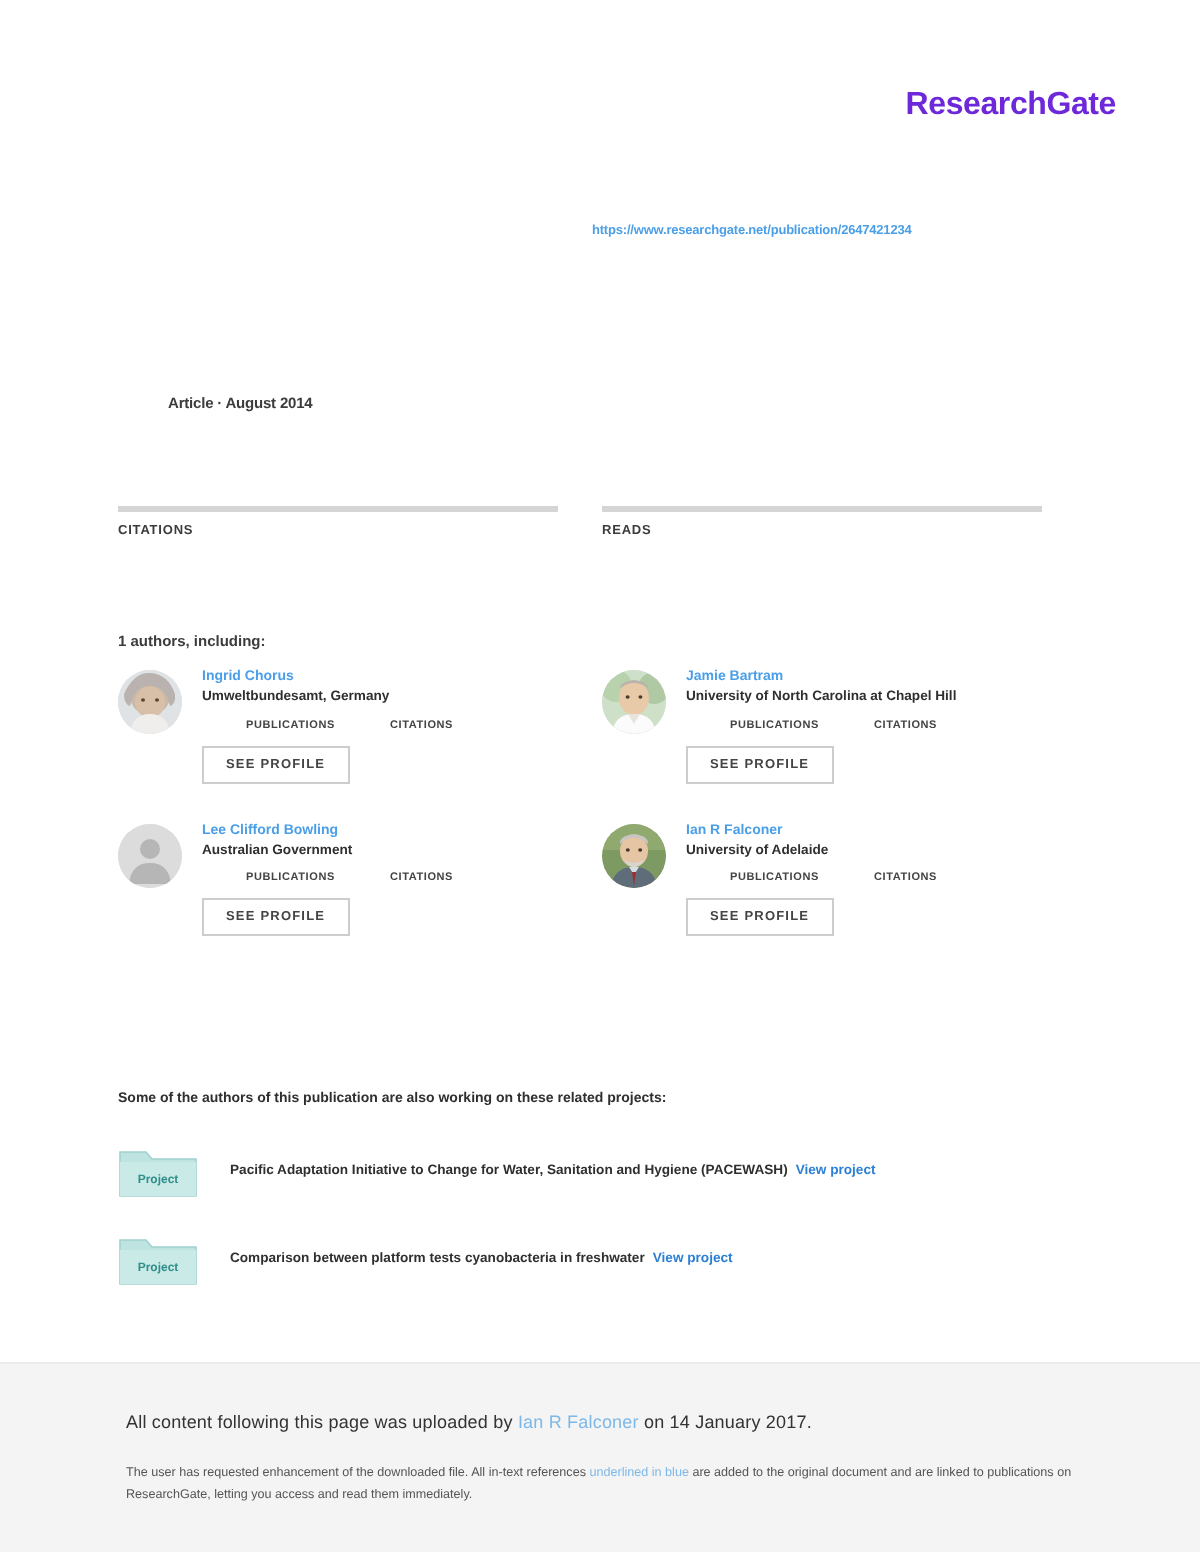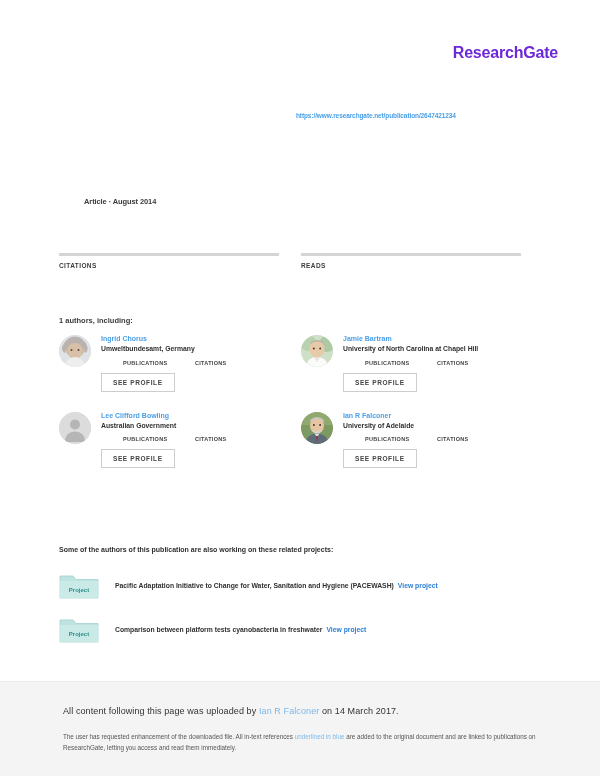--- a/index.html
+++ b/index.html
@@ -478,20 +478,20 @@
       </div>
       <div class="project-title">
         <span>Comparison between platform tests cyanobacteria in freshwater</span><span class="view-project">View project</span>
       </div>
     </div>
 
   </div>
 
   <div class="footer">
     <div class="footer-line1">
-      <span>All content following this page was uploaded by </span><span class="footer-link">Ian R Falconer</span><span> on 14 March 2017.</span>
+      <span>All content following this page was uploaded by </span><span class="footer-link">Ian R Falconer</span><span> on 14 January 2017.</span>
     </div>
     <div class="footer-note">
       <span>The user has requested enhancement of the downloaded file. All in-text references </span><span class="blue">underlined in blue</span><span> are added to the original document and are linked to publications on ResearchGate, letting you access and read them immediately.</span>
     </div>
   </div>
 
 </div>
 
 </body></html>

